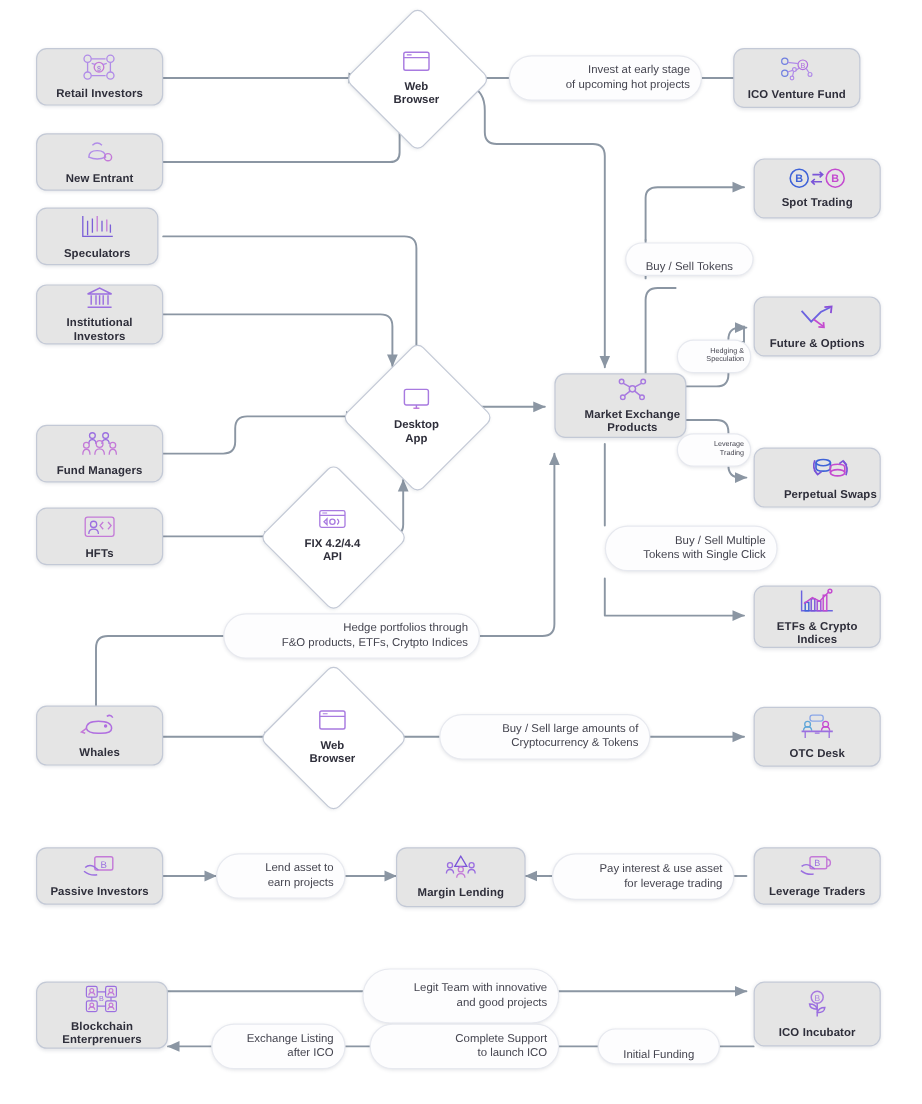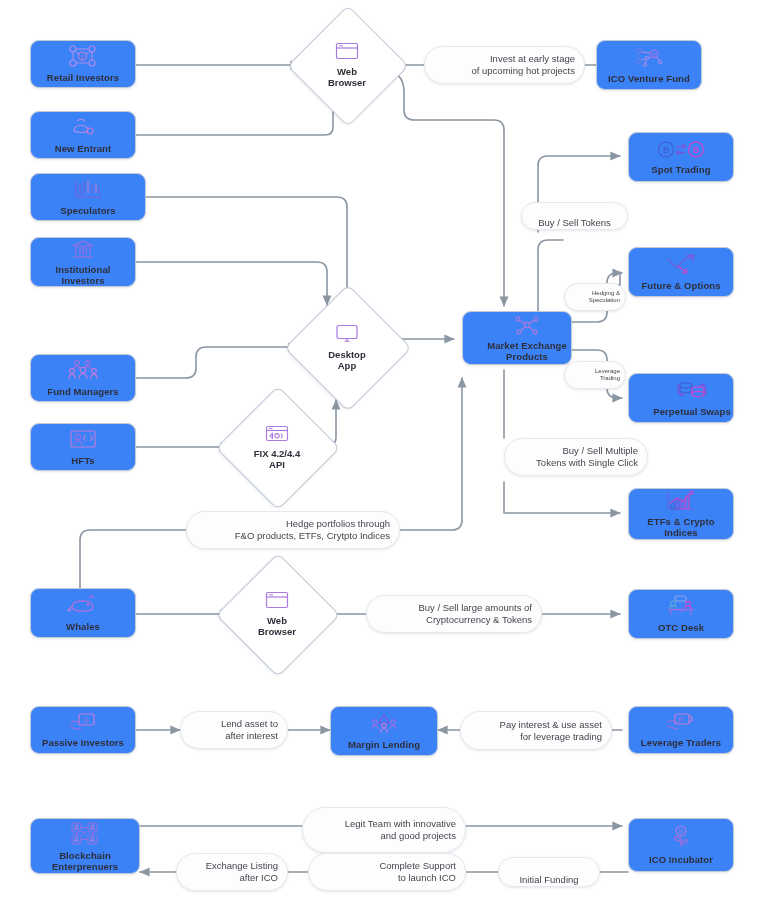--- a/index.html
+++ b/index.html
@@ -4,21 +4,21 @@
 <style>
   html,body{margin:0;padding:0;background:#ffffff;}
   body{width:768px;height:920px;font-family:"Liberation Sans",sans-serif;position:relative;overflow:hidden;}
   #stage{position:relative;width:768px;height:920px;}
   svg.wires{position:absolute;left:0;top:0;width:768px;height:920px;pointer-events:none;}
 
   
   .node{
     position:absolute;
     box-sizing:border-box;
-    background:#3b82f6;
+    background:#e5e5e5;
     border:1px solid #c3c9d6;
     border-radius:9px;
     box-shadow:0 1px 3px rgba(60,70,90,.13);
     display:flex;flex-direction:column;align-items:center;justify-content:center;
     z-index:3;
   }
   .node .ic{display:block;margin-bottom:1px;}
   .node .lbl{
     font-size:9.5px;font-weight:bold;color:#2e2e3a;text-align:center;
     line-height:11px;letter-spacing:.1px;padding:0 2px;
@@ -156,21 +156,21 @@
           <g fill="none" stroke="#b18ce8" stroke-width="1.2">
         <path d="M9,5 Q13,1.5 17,5"></path>
         <path d="M6,15 Q6,9.5 13,9.5 Q20,9.5 20,15 Q13,18 6,15 Z"></path>
         <circle cx="22" cy="15" r="3" stroke="#c47ad8"></circle>
       </g>
         </svg>
     </span>
     <span class="lbl">New Entrant</span>
   </div>
 
-  <div class="node" style="left:30px;top:173px;width:116px;height:48px;">
+  <div class="node" style="left:30px;top:173px;width:102px;height:48px;">
     <span class="ic">
       <svg width="30" height="22" viewBox="0 0 30 22">
           <g stroke="#7b5fd8" stroke-width="1.1" fill="none">
         <path d="M3,2 L3,19 L28,19"></path>
         <path d="M7,8 L7,16 M7,6 L7,8 M7,16 L7,18"></path>
         <path d="M11,6 L11,14 M11,4 L11,6 M11,14 L11,16"></path>
         <path d="M15,4 L15,13 M15,2 L15,4 M15,13 L15,15" stroke="#c47ad8"></path>
         <path d="M19,8 L19,15 M19,6 L19,8"></path>
         <path d="M23,5 L23,12 M23,12 L23,15" stroke="#c47ad8"></path>
         <path d="M26,9 L26,16"></path>
@@ -376,21 +376,21 @@
         <path d="M5.5,5.4 L11.2,8.6 M20.6,5.4 L14.8,8.6 M6.3,15.7 L11.3,11.7 M19.6,15.7 L14.7,11.7"></path>
       </g>
         </svg>
     </span>
     <span class="lbl">
       <span>Market Exchange</span><br>
       <span>Products</span>
     </span>
   </div>
 
-  <div class="node" style="left:596px;top:40px;width:106px;height:50px;">
+  <div class="node" style="left:611px;top:40px;width:106px;height:50px;">
     <span class="ic">
       <svg width="30" height="22" viewBox="0 0 30 22">
           <g fill="none" stroke="#b18ce8" stroke-width="1">
         <circle cx="20" cy="8" r="4" stroke="#b06fe0"></circle>
         <text x="20" y="11" font-size="6" fill="#b06fe0" text-anchor="middle" stroke="none" font-family="sans-serif">B</text>
         <circle cx="5" cy="5" r="2.6" stroke="#6f7fe0"></circle>
             <circle cx="5" cy="15" r="2.6" stroke="#6f7fe0"></circle>
         <circle cx="13" cy="12" r="1.6"></circle>
             <circle cx="26" cy="16" r="1.6"></circle>
             <circle cx="11" cy="19" r="1.5"></circle>
@@ -563,21 +563,21 @@
     <span>F&amp;O products, ETFs, Crytpto Indices</span>
   </div>
 
   <div class="pill" style="left:366px;top:595px;width:176px;height:38px;flex-direction:column;">
     <span>Buy / Sell large amounts of</span>
     <span>Cryptocurrency &amp; Tokens</span>
   </div>
 
   <div class="pill" style="left:180px;top:711px;width:108px;height:38px;flex-direction:column;">
     <span>Lend asset to</span>
-    <span>after interest</span>
+    <span>earn projects</span>
   </div>
 
   <div class="pill" style="left:460px;top:711px;width:152px;height:39px;flex-direction:column;">
     <span>Pay interest &amp; use asset</span>
     <span>for leverage trading</span>
   </div>
 
   <div class="pill" style="left:302px;top:807px;width:164px;height:46px;flex-direction:column;">
     <span>Legit Team with innovative</span>
     <span>and good projects</span>

